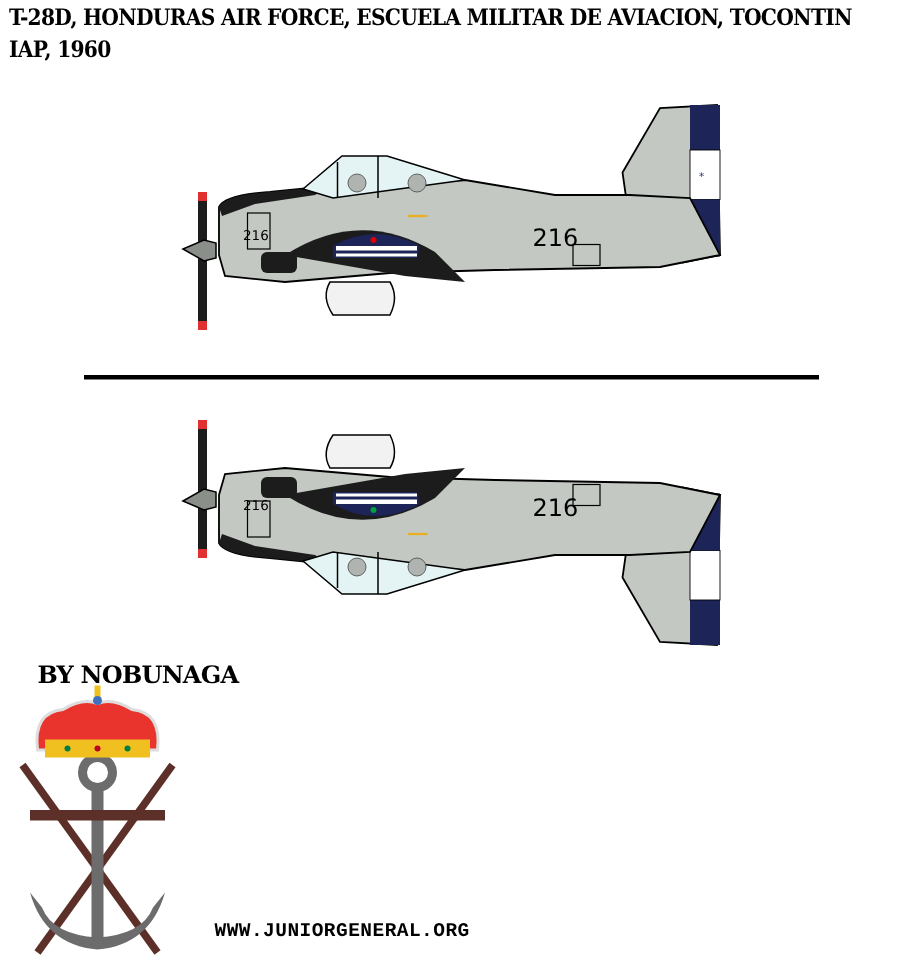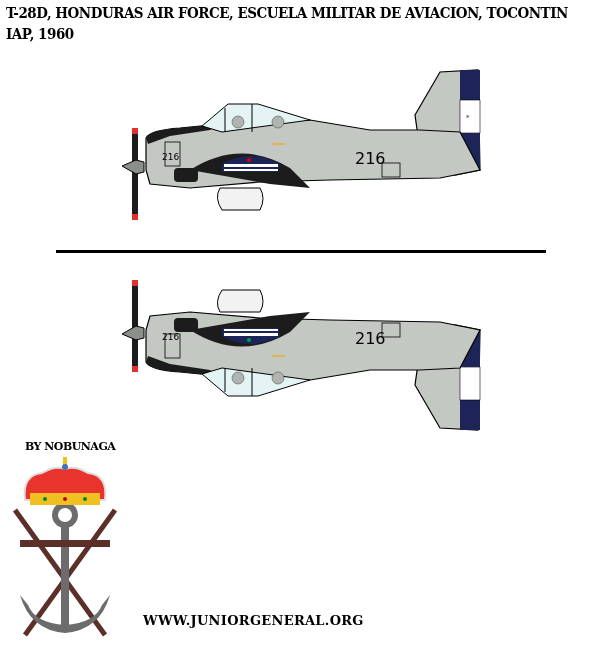--- a/index.html
+++ b/index.html
@@ -12,22 +12,22 @@
       letter-spacing: -0.5px;
     }
     #title {
       position: absolute; left: 6px; top: 2px; width: 590px;
       font-size: 13.5px; line-height: 19px;
       transform: scaleY(1.12); transform-origin: top left;
     }
     #divider {
       position: absolute; left: 56px; top: 250px; width: 490px; height: 3px; background: #000;
     }
-    #credit { position: absolute; left: 25px; top: 440px; font-size: 11px; }
-    #website { position: absolute; left: 143px; top: 613px; font-size: 13px; letter-spacing: 0.3px; }
+    #credit { position: absolute; left: 25px; top: 440px; font-size: 16px; }
+    #website { position: absolute; left: 143px; top: 613px; font-size: 13px; letter-spacing: 0.3px; font-family: Liberation Mono, monospace; }
     .plane { position: absolute; left: 110px; width: 380px; height: 170px; }
     #plane-top { top: 60px; }
     #plane-bottom { top: 270px; }
     #crest { position: absolute; left: 10px; top: 455px; width: 110px; height: 185px; }
   </style>
 </head>
 <body>
 
 <div id="title" class="stencil">T-28D, Honduras Air Force, Escuela Militar de Aviacion, Tocontin IAP, 1960</div>
 

